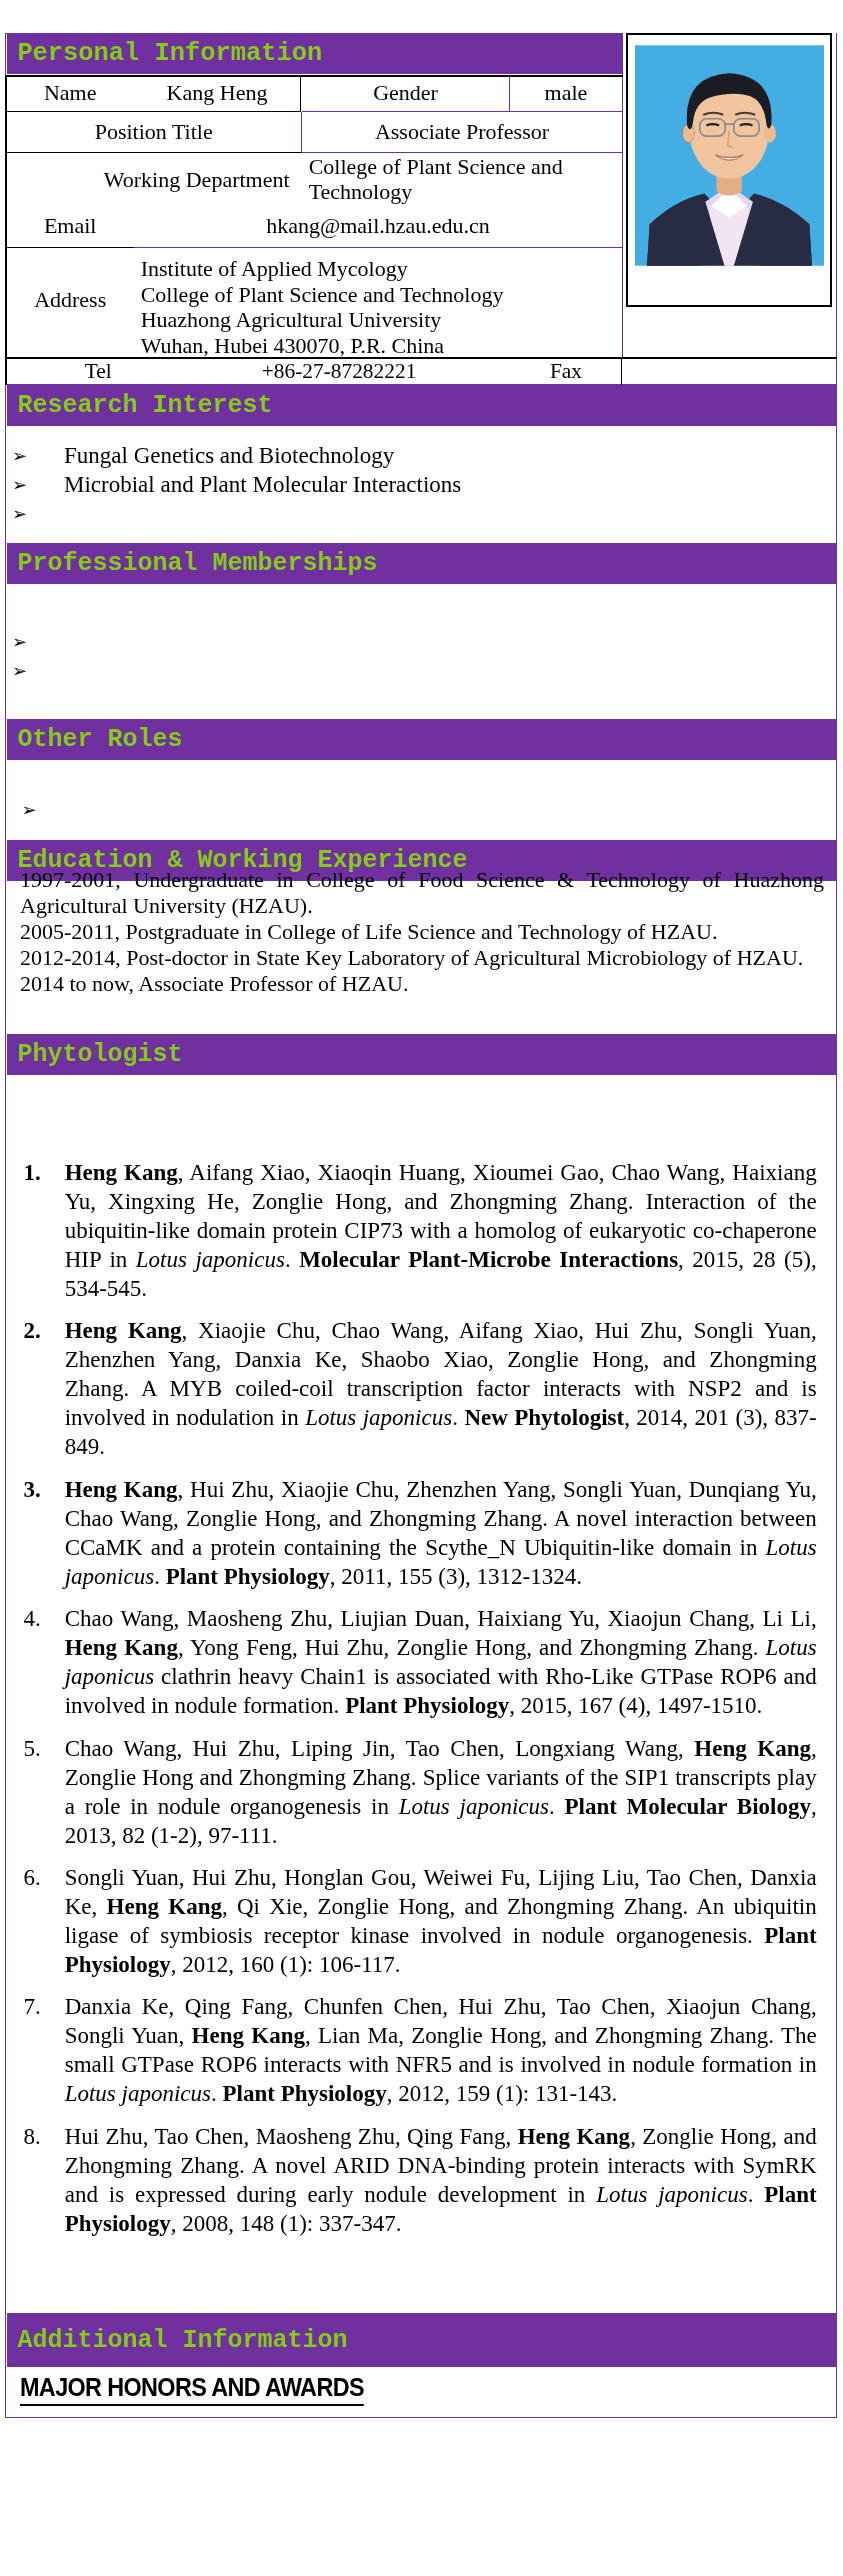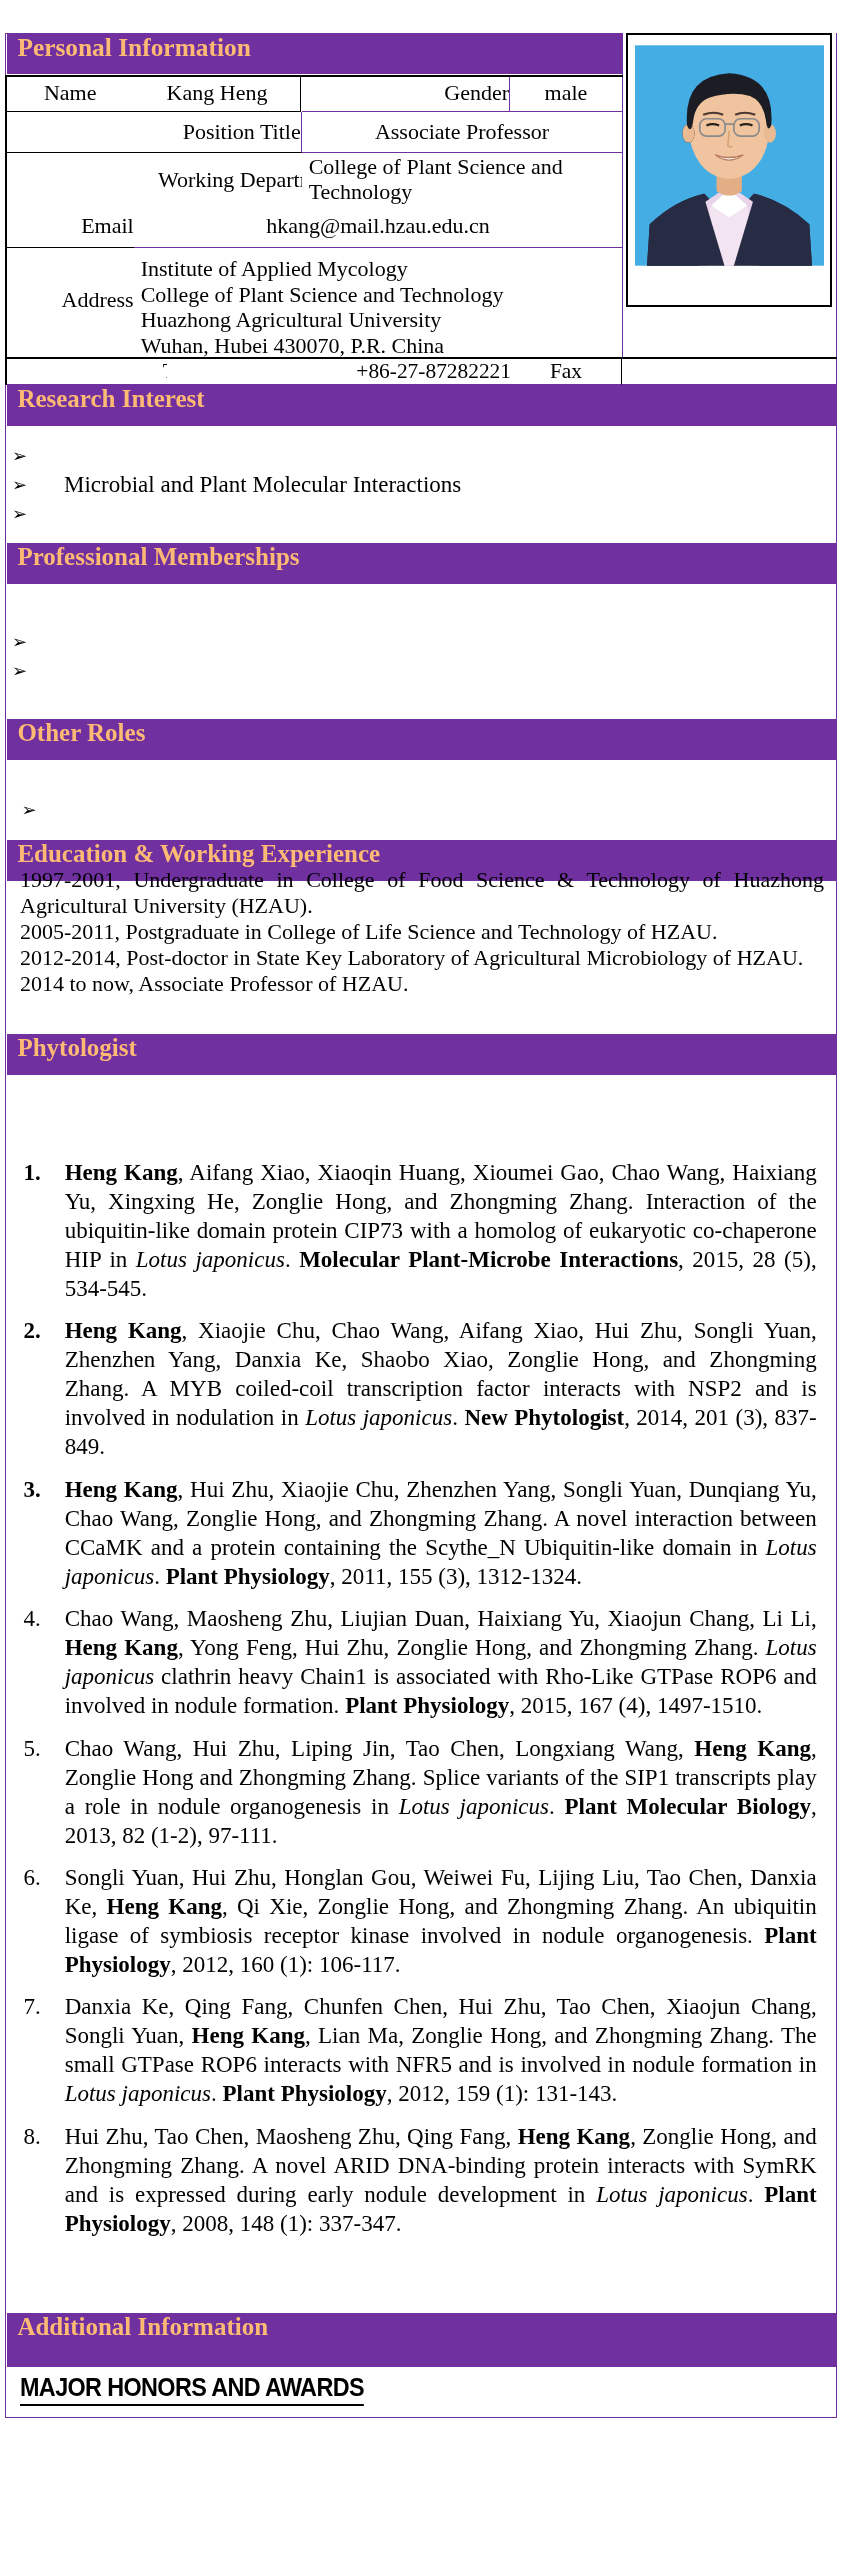--- a/index.html
+++ b/index.html
@@ -6,32 +6,32 @@
   * { margin:0; padding:0; box-sizing:border-box; }
   body {
     width:843px; height:2576px; position:relative; background:#ffffff;
     font-family:"Liberation Serif","DejaVu Serif",serif; color:#000;
   }
   .container {
     position:absolute; left:5.4px; top:33px; width:832px; height:2385px;
     border:1.3px solid #7030A0; background:#fff;
   }
   .sec-hdr {
-    position:absolute; background:#7030A0; color:#fdba74; font-weight:bold;
-    font-size:25px; display:flex; align-items:flex-start; padding-left:10.7px;
+    position:absolute; background:#7030A0; color:#84cc16; font-weight:bold;
+    font-size:25px; display:flex; align-items:center; padding-left:10.7px;font-family:Liberation Mono, monospace;
   }
   .cell {
     position:absolute; display:flex; align-items:center; justify-content:center;
     font-size:22px; text-align:center; background:#fff; line-height:1.16;
   }
   .cell.left { justify-content:flex-start; text-align:left; padding-left:6.7px;align-items:flex-end; }
   .bb-k { border-bottom:1.3px solid #000; }
   .bb-p { border-bottom:1.3px solid #7030A0; }
   .br-k { border-right:1.3px solid #000; }
-  .br-p { border-right:1.3px solid #7030A0;justify-content:flex-end; }
+  .br-p { border-right:1.3px solid #7030A0; }
   .bl-p { border-left:1.3px solid #7030A0; }
   .hline-k { position:absolute; height:2px; background:#000; }
   .vline-k { position:absolute; width:2px; background:#000; }
   .photo-box {
     position:absolute; left:626px; top:33px; width:206px; height:274px;
     border:2px solid #000; background:#fff;
   }
   .photo-box svg { position:absolute; left:6.7px; top:10px; }
   .pre-lines { white-space:pre-line; }
   .bullet-row { position:absolute; display:flex; align-items:flex-start; height:29px; }
@@ -161,20 +161,21 @@
   </div>
 <div class="cell bb-p" style="left:622px; top:359px; width:214px; height:26px; font-size:21.4px;">
     <span></span>
   </div>
 
 <div class="sec-hdr" style="left:6.7px; top:385px; width:830px; height:41px;">
   <span>Research Interest</span>
 </div>
 <div class="bullet-row" style="left:12px; top:442px;">
   <span class="bullet-glyph">➢</span>
+  <span class="bullet-text">Fungal Genetics and Biotechnology</span>
 </div>
 <div class="bullet-row" style="left:12px; top:471px;">
   <span class="bullet-glyph">➢</span>
   <span class="bullet-text">Microbial and Plant Molecular Interactions</span>
 </div>
 <div class="bullet-row" style="left:12px; top:500px;">
   <span class="bullet-glyph">➢</span>
   <span class="bullet-text"></span>
 </div>
 

